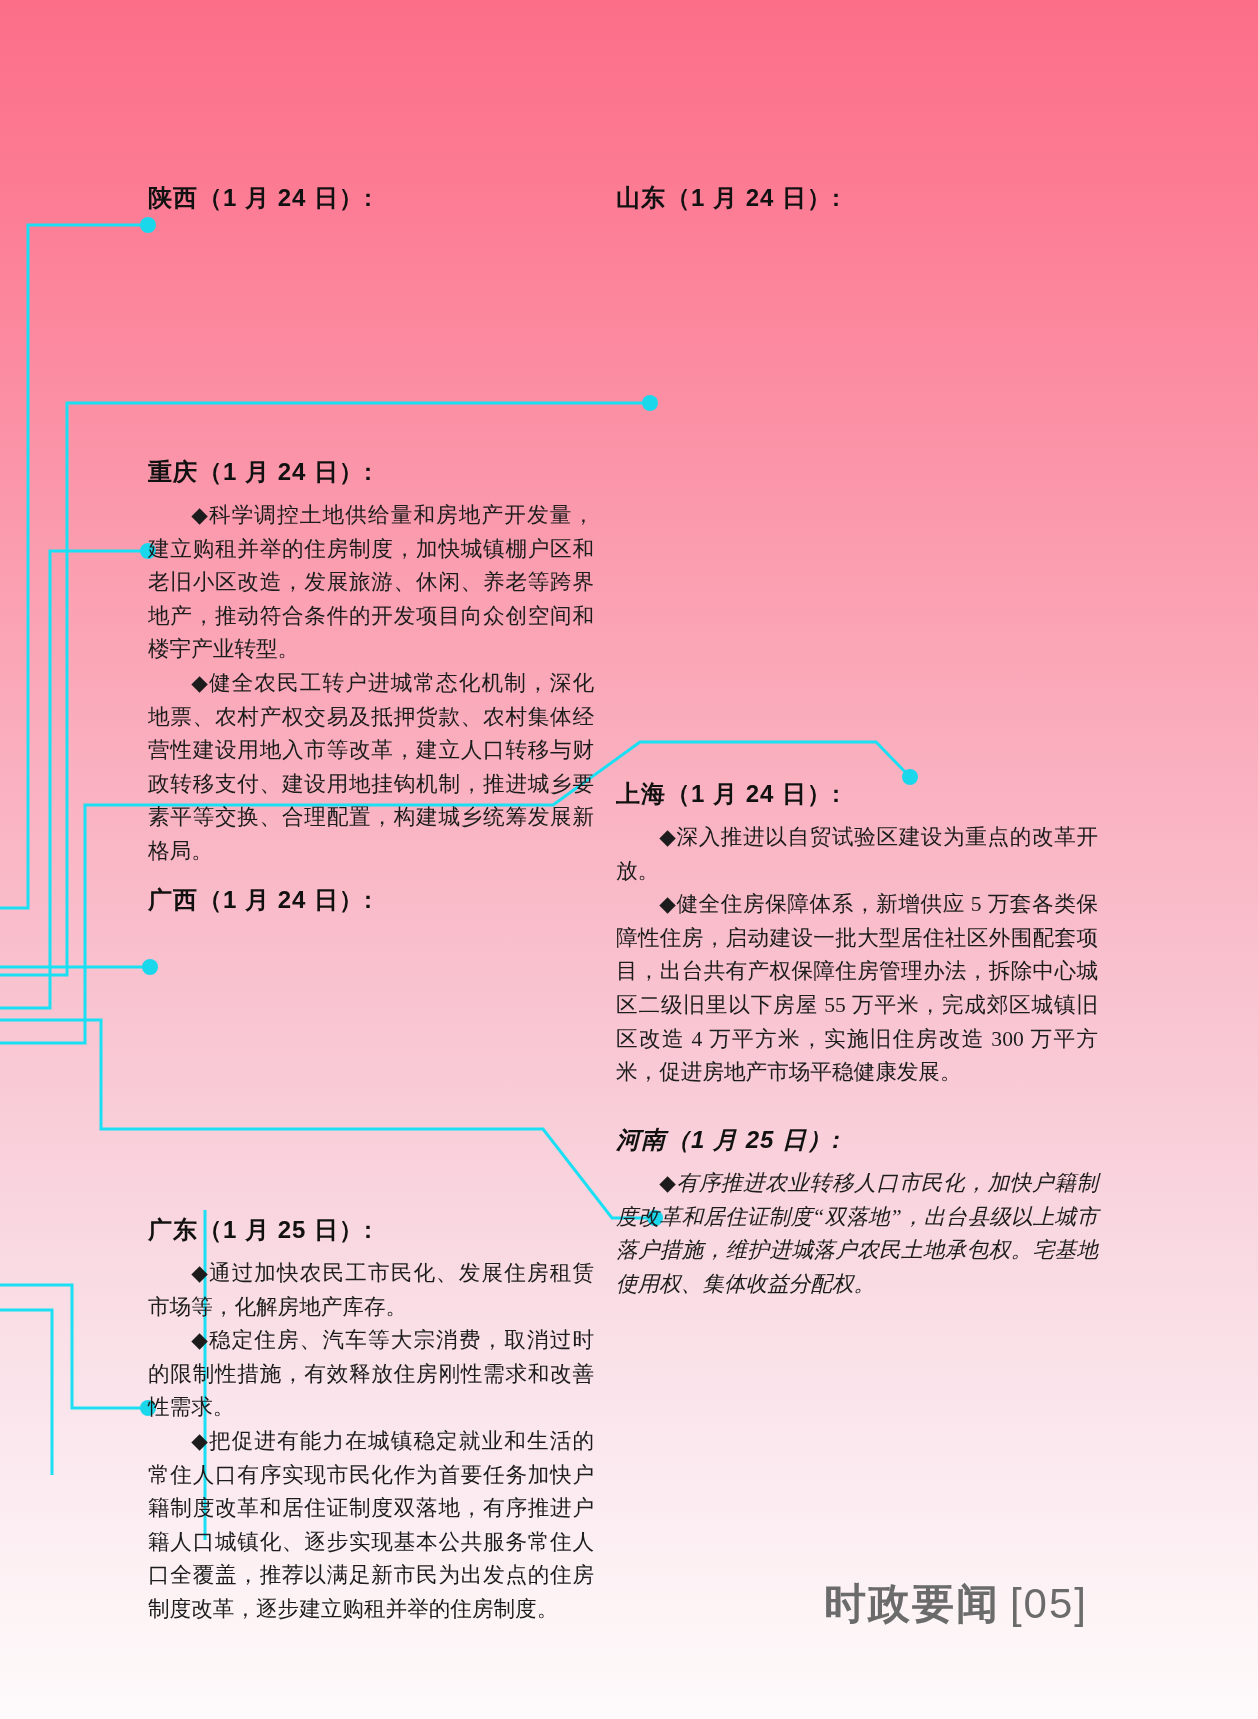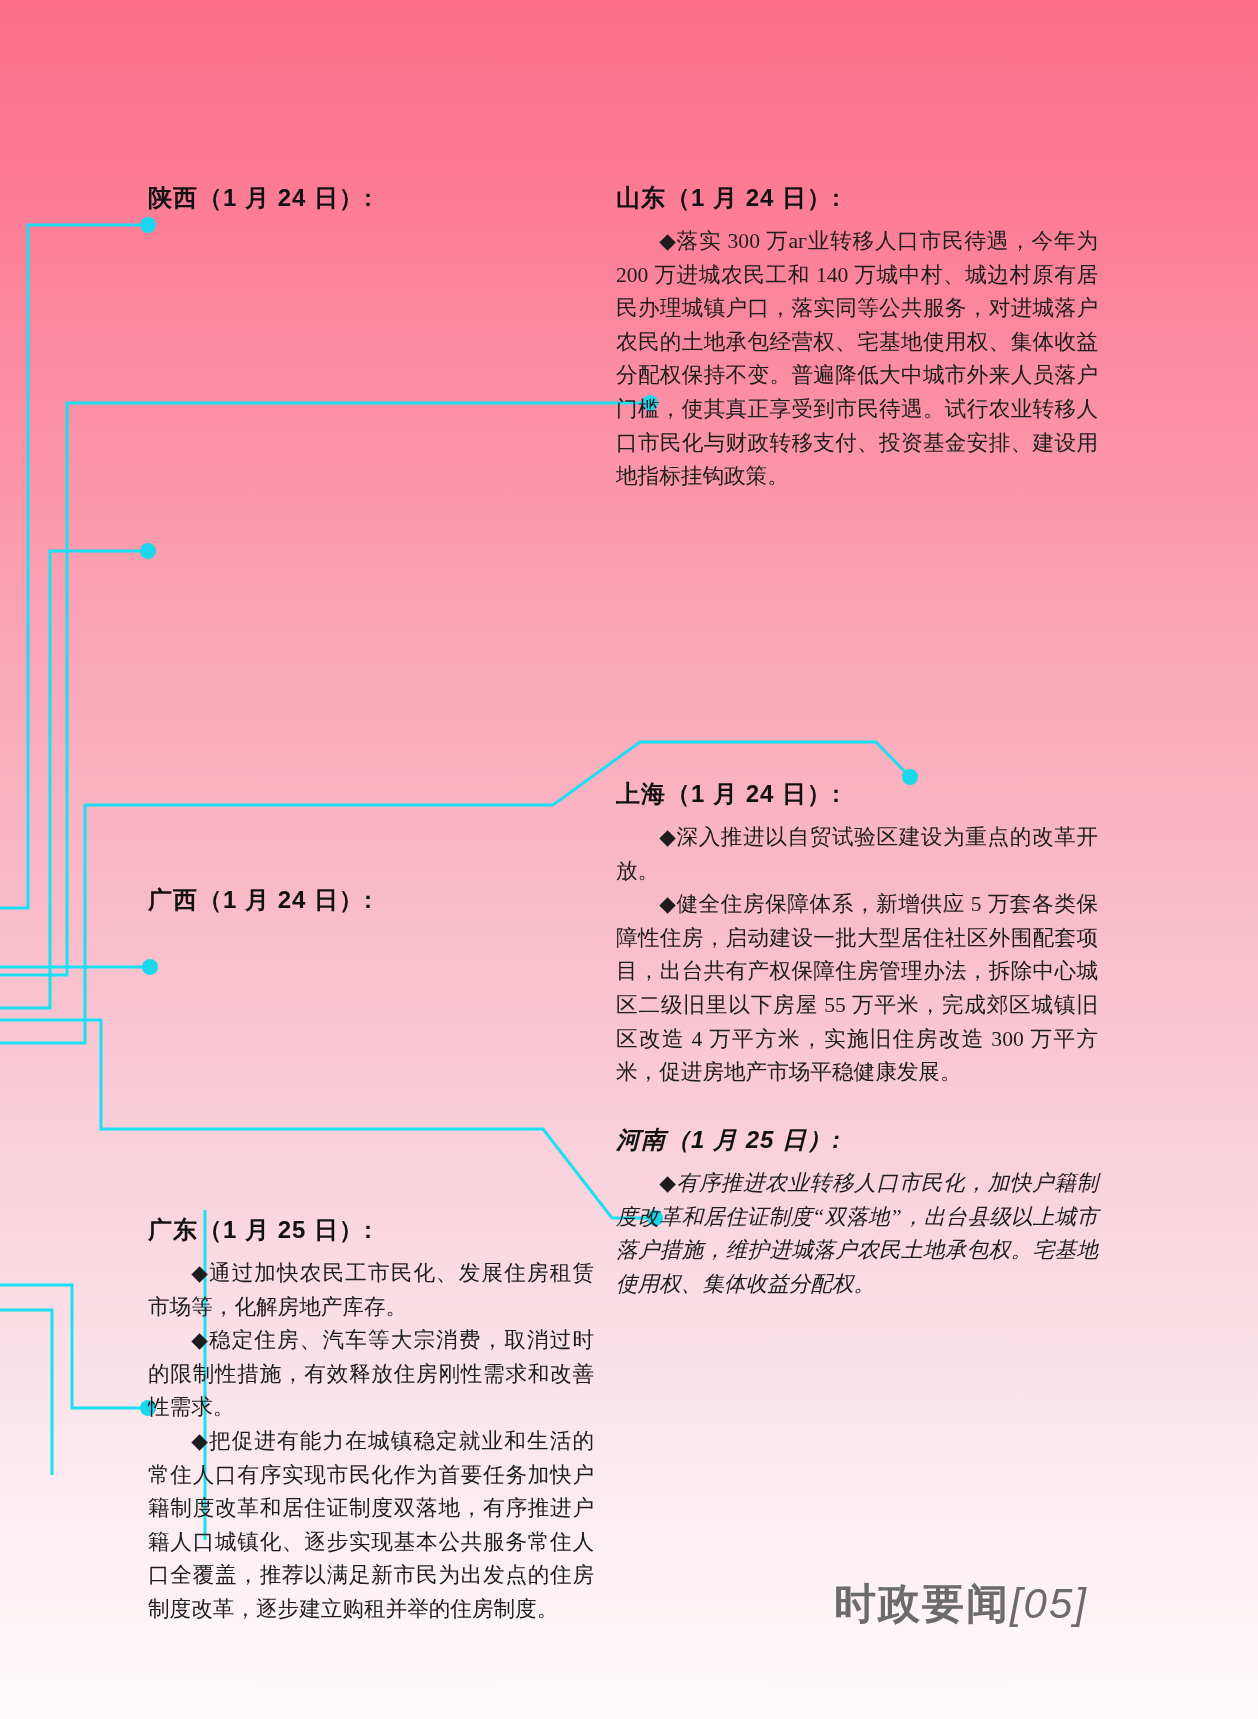--- a/index.html
+++ b/index.html
@@ -47,21 +47,21 @@
     text-align:justify;
     text-indent:2em;
   }
   .page-footer{
     position:absolute;z-index:2;
     top:1576px;right:170px;
     font-family:"Liberation Sans","DejaVu Sans",sans-serif;
     font-size:42px;font-weight:600;color:#6b6b6b;
     letter-spacing:2px;white-space:nowrap;
   }
-  .page-footer .pageno{font-weight:500;font-style:italic;}
+  .page-footer .pageno{margin-left:10px;font-weight:500;}
 </style>
 </head>
 <body>
 
 <div class="page">
 
   <svg class="connectors" viewBox="0 0 1258 1719" xmlns="http://www.w3.org/2000/svg">
     <g stroke="#1bdff3" stroke-width="3" fill="none">
       <polyline points="148,225 28,225 28,908 0,908"></polyline>
       <polyline points="650,403 67,403 67,975 0,975"></polyline>
@@ -83,20 +83,27 @@
       <circle cx="148" cy="1408" r="8"></circle>
     </g>
   </svg>
 
   <div class="col col-left">
 
     <section class="section" id="sec-shaanxi">
       <h2 class="sec-heading">陕西（1 月 24 日）:</h2>
     </section>
 
+    <section class="section" id="sec-chongqing">
+      <h2 class="sec-heading">重庆（1 月 24 日）:</h2>
+      <div class="sec-body">
+        <p>◆科学调控土地供给量和房地产开发量，建立购租并举的住房制度，加快城镇棚户区和老旧小区改造，发展旅游、休闲、养老等跨界地产，推动符合条件的开发项目向众创空间和楼宇产业转型。</p>
+        <p>◆健全农民工转户进城常态化机制，深化地票、农村产权交易及抵押货款、农村集体经营性建设用地入市等改革，建立人口转移与财政转移支付、建设用地挂钩机制，推进城乡要素平等交换、合理配置，构建城乡统筹发展新格局。</p>
+      </div>
+    </section>
 
     <section class="section" id="sec-guangxi">
       <h2 class="sec-heading">广西（1 月 24 日）:</h2>
     </section>
 
     <section class="section" id="sec-guangdong">
       <h2 class="sec-heading">广东（1 月 25 日）:</h2>
       <div class="sec-body">
         <p>◆通过加快农民工市民化、发展住房租赁市场等，化解房地产库存。</p>
         <p>◆稳定住房、汽车等大宗消费，取消过时的限制性措施，有效释放住房刚性需求和改善性需求。</p>
@@ -104,21 +111,20 @@
       </div>
     </section>
 
   </div>
 
   <div class="col col-right">
 
     <section class="section" id="sec-shandong">
       <h2 class="sec-heading">山东（1 月 24 日）:</h2>
       <div class="sec-body">
-        <p>◆落实 300 万аг业转移人口市民待遇，今年为 200 万进城农民工和 140 万城中村、城边村原有居民办理城镇户口，落实同等公共服务，对进城落户农民的土地承包经营权、宅基地使用权、集体收益分配权保持不变。普遍降低大中城市外来人员落户门槛，使其真正享受到市民待遇。试行农业转移人口市民化与财政转移支付、投资基金安排、建设用地指标挂钩政策。</p>
       </div>
     </section>
 
     <section class="section" id="sec-shanghai">
       <h2 class="sec-heading">上海（1 月 24 日）:</h2>
       <div class="sec-body">
         <p>◆深入推进以自贸试验区建设为重点的改革开放。</p>
         <p>◆健全住房保障体系，新增供应 5 万套各类保障性住房，启动建设一批大型居住社区外围配套项目，出台共有产权保障住房管理办法，拆除中心城区二级旧里以下房屋 55 万平米，完成郊区城镇旧区改造 4 万平方米，实施旧住房改造 300 万平方米，促进房地产市场平稳健康发展。</p>
       </div>
     </section>

